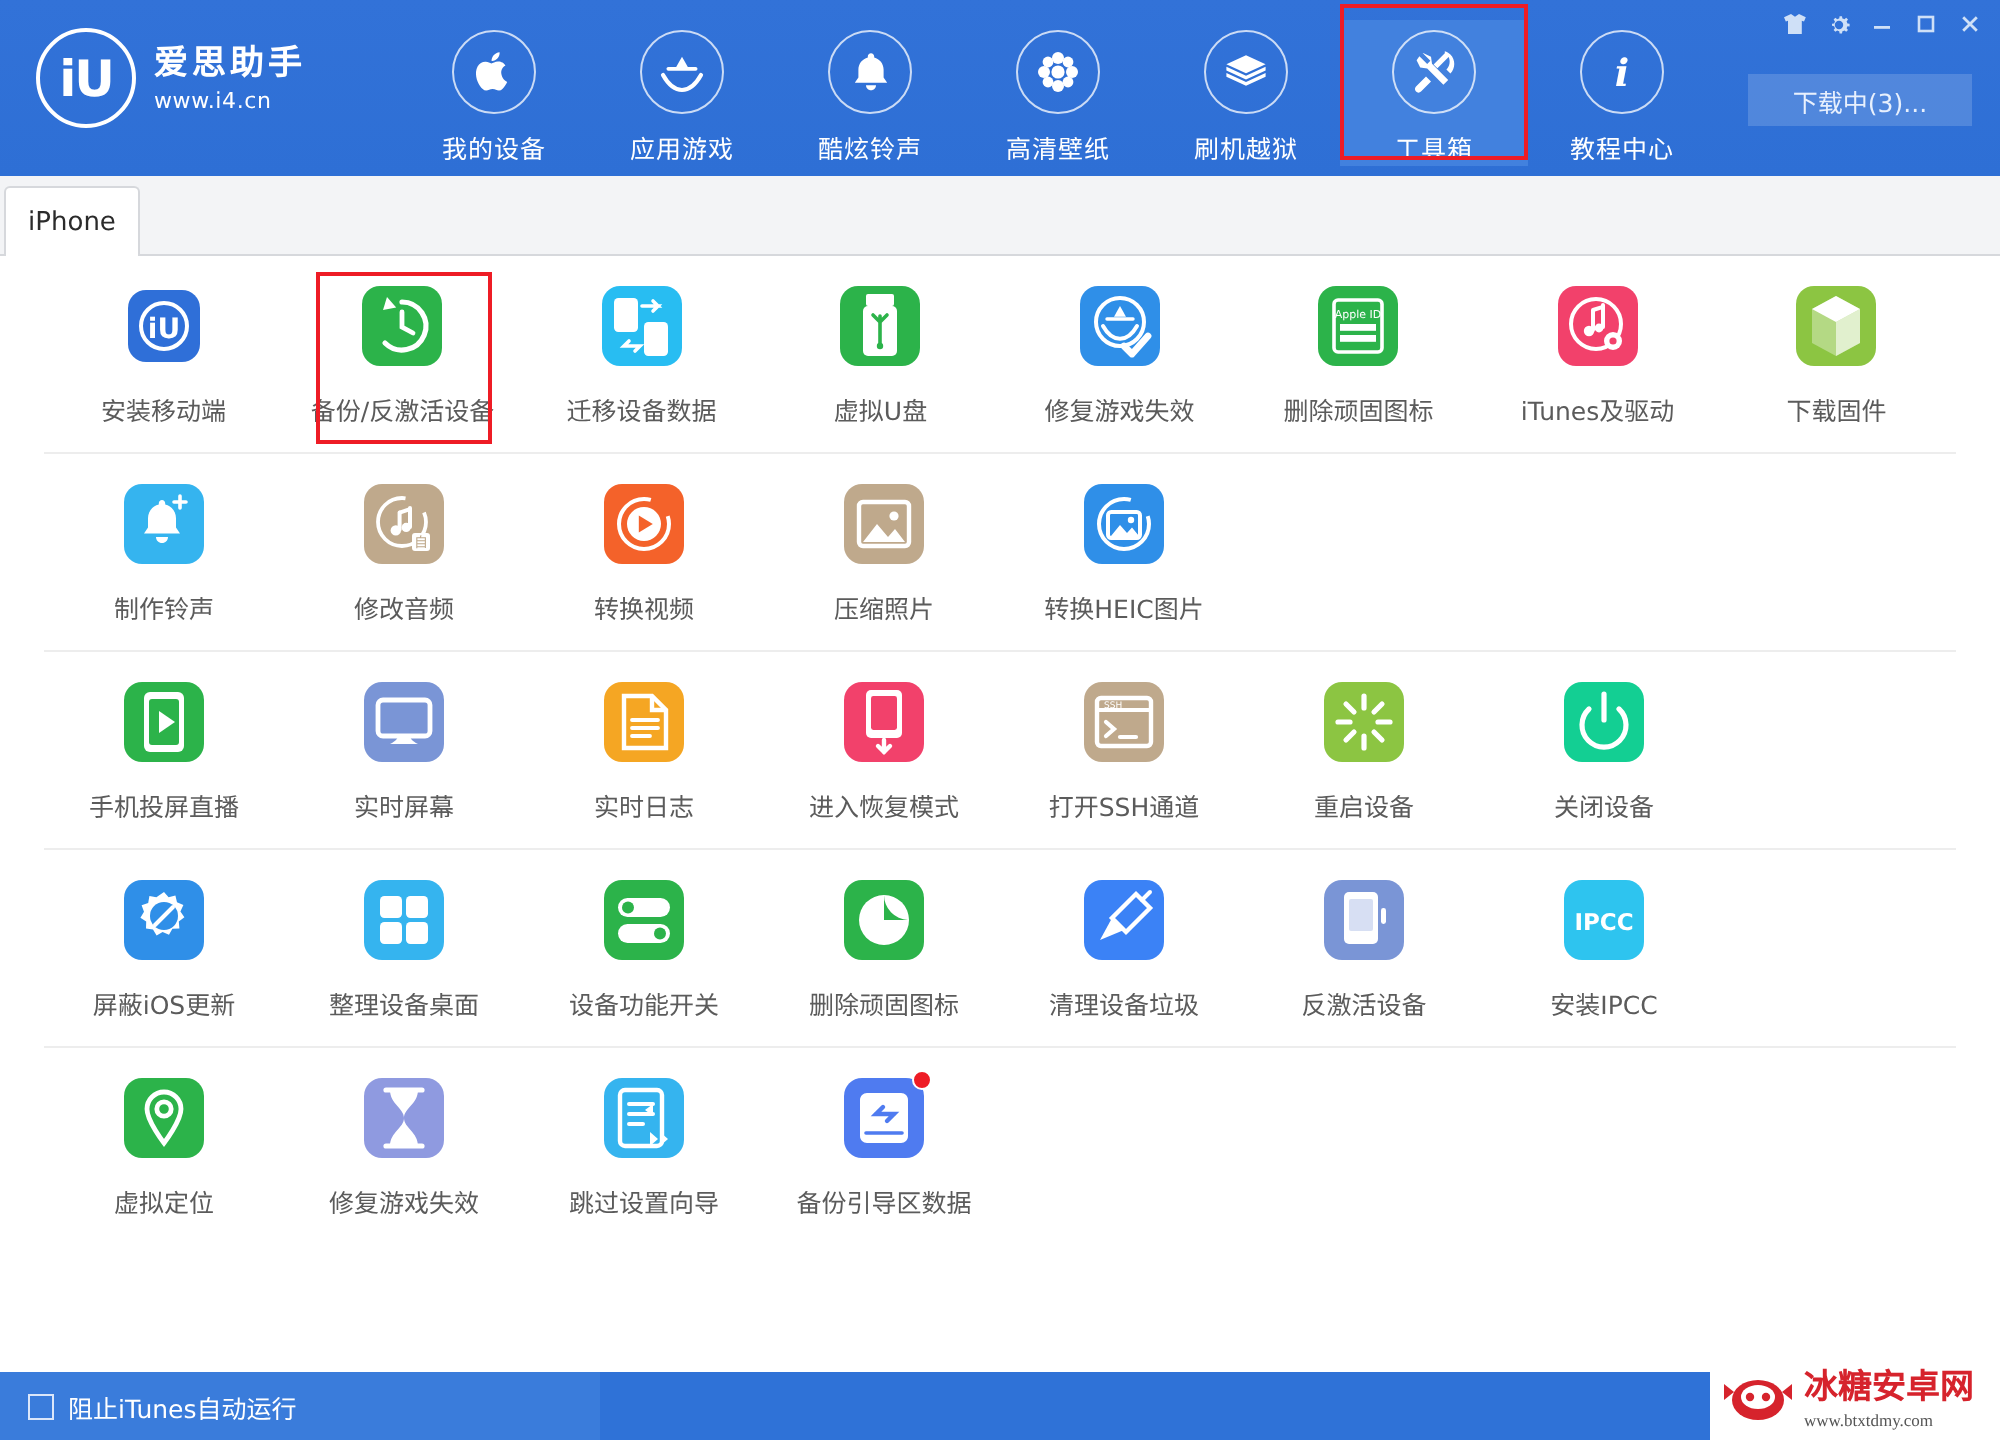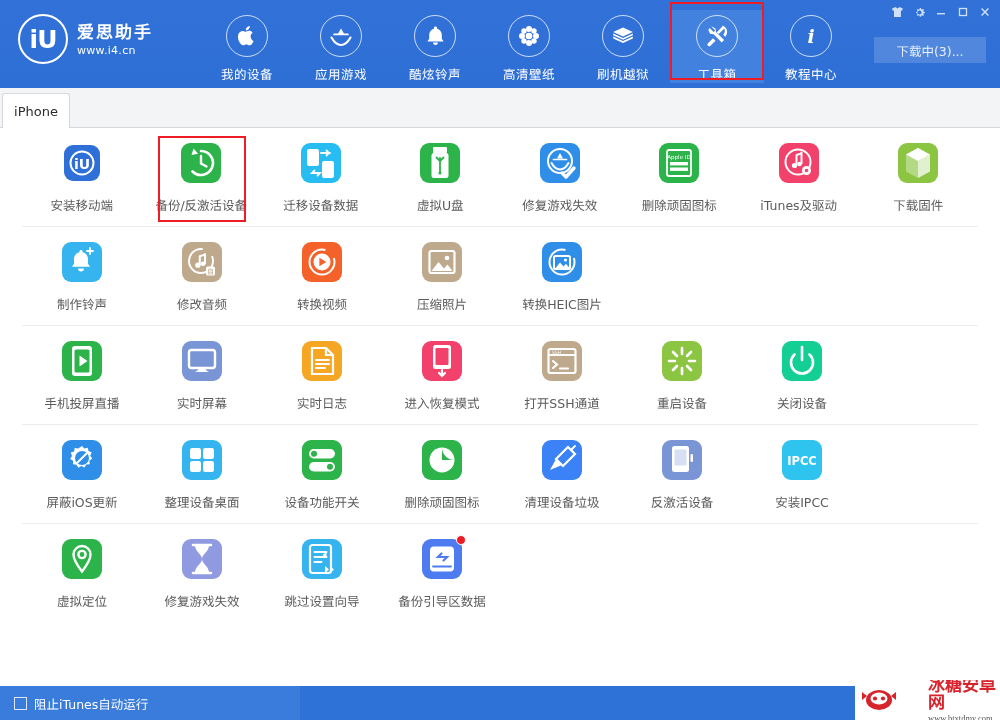--- a/index.html
+++ b/index.html
@@ -149,21 +149,20 @@
     height: 21px; padding: 0 9px; border: 1px solid #8fb6e8;
     color: #fff; font-size: 12px; display: flex; align-items: center;
     cursor: pointer; font-family: "DejaVu Sans", sans-serif;
   }
 
   
   .watermark {
     position: absolute; right: 0; bottom: 0; width: 145px; height: 40px;
     background: #fff; display: flex; align-items: center; padding-left: 4px;
     overflow: hidden;
-    gap: 26px;
   }
   .wm-logo { width: 40px; height: 32px; flex: none; }
   .wm-txt { margin-left: 3px; line-height: 1; }
   .wm-cn {
     font-size: 17px; font-weight: bold; color: #d6232c;
     font-family: "DejaVu Sans", sans-serif; letter-spacing: 0px;
   }
   .wm-url {
     font-size: 8.5px; color: #555; margin-top: 3px;
     font-family: Liberation Serif, serif;

